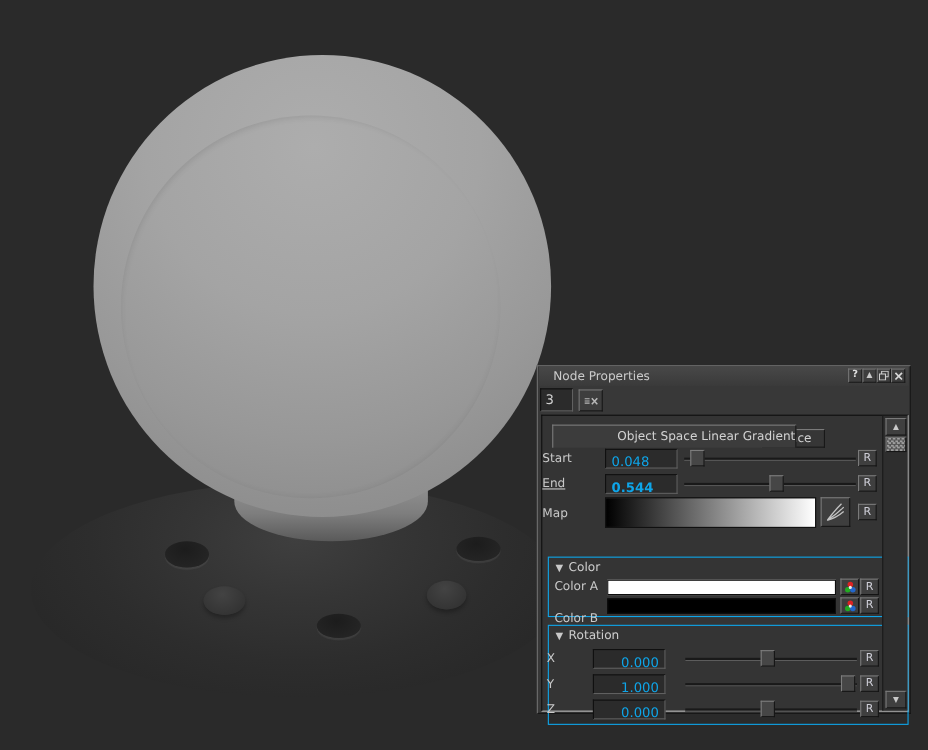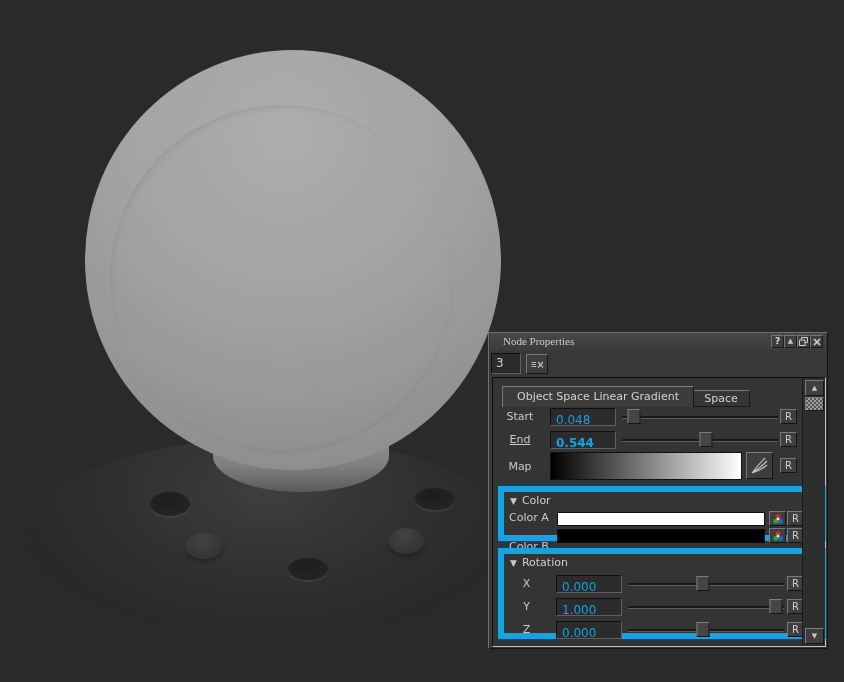--- a/index.html
+++ b/index.html
@@ -37,21 +37,21 @@
   
   .panel{
     position:absolute;left:488px;top:332px;width:340px;height:317px;
     background:#383838;box-sizing:border-box;
     border:1px solid;border-color:#6f6f6f #141414 #141414 #6f6f6f;
   }
   .titlebar{
     position:absolute;left:1px;top:0;right:1px;height:18px;
     background:linear-gradient(#484848,#3a3a3a);
   }
-  .titlebar .title{position:absolute;left:13px;top:2px;color:#cbcbcb;white-space:nowrap;font-family:Liberation Serif, serif;}
+  .titlebar .title{position:absolute;left:13px;top:2px;color:#cbcbcb;white-space:nowrap;}
   .tb-btns{position:absolute;right:3px;top:2px;display:flex;}
   .tb-btn{
     width:13px;height:13px;margin-left:0;box-sizing:border-box;
     background:#3e3e3e;border:1px solid;border-color:#767676 #1b1b1b #1b1b1b #767676;
     display:flex;align-items:center;justify-content:center;color:#dedede;
   }
   .tb-btn .q{font-size:9px;font-weight:bold;line-height:1;}
   .tb-btn .tri{font-size:7px;line-height:1;color:#c9c9c9;}
   .numfield{
     position:absolute;left:2px;top:20px;width:30px;height:21px;box-sizing:border-box;
@@ -66,23 +66,23 @@
   .frame{
     position:absolute;left:3px;top:44px;width:334px;height:270px;box-sizing:border-box;
     background:#343434;
     border:1px solid;border-color:#0f0f0f #bdbdbd #bdbdbd #0f0f0f;
   }
   .tab{
     position:absolute;box-sizing:border-box;text-align:center;white-space:nowrap;
     background:#3a3a3a;border:1px solid;border-color:#7a7a7a #181818 #181818 #7a7a7a;
     color:#d2d2d2;
   }
-  .tab.active{left:9px;top:8px;width:192px;height:21px;line-height:19px;border-bottom:none;background:#3c3c3c;}
+  .tab.active{left:9px;top:8px;width:222px;height:21px;line-height:19px;border-bottom:none;background:#3c3c3c;text-align:right;}
   .tab.inactive{left:199px;top:12px;width:58px;height:17px;line-height:15px;background:#363636;}
-  .rowlabel{position:absolute;width:54px;text-align:center;color:#c9c9c9;white-space:nowrap;}
+  .rowlabel{position:absolute;width:54px;text-align:left;color:#c9c9c9;white-space:nowrap;}
   .field{
     position:absolute;left:57px;width:66px;height:18px;box-sizing:border-box;
     background:#2b2b2b;border:1px solid;border-color:#101010 #606060 #606060 #101010;
     color:#0ea5e9;font-size:12px;padding:4px 5px;white-space:nowrap;
   }
   .track{position:absolute;left:129px;width:156px;height:2px;background:#191919;border-bottom:1px solid #5c5c5c;}
   .handle{
     position:absolute;top:-7px;width:13px;height:15px;box-sizing:border-box;transform:translateX(-50%);
     background:#464646;border:1px solid;border-color:#7d7d7d #151515 #151515 #7d7d7d;
   }
@@ -94,33 +94,33 @@
   .mapstrip{
     position:absolute;left:57px;top:74px;width:192px;height:28px;box-sizing:border-box;
     border:1px solid #101010;
     background:linear-gradient(90deg,#000 0%,#fff 100%);
   }
   .curve-btn{
     position:absolute;left:253px;top:74px;width:27px;height:27px;box-sizing:border-box;
     background:#3e3e3e;border:1px solid;border-color:#7a7a7a #141414 #141414 #7a7a7a;
     display:flex;align-items:center;justify-content:center;
   }
-  .group{position:absolute;left:5px;width:328px;box-sizing:border-box;border:6px solid #0ea5e9;}
+  .group{position:absolute;left:5px;width:328px;box-sizing:border-box;border:1px solid #0ea5e9;margin-top:20px;}
   .group .ghead{position:absolute;left:6px;top:2px;color:#cecece;white-space:nowrap;}
   .ghead .gtri{font-size:9px;margin-right:5px;color:#c9c9c9;}
   .swatch{position:absolute;left:53px;height:14px;width:208px;box-sizing:border-box;border:1px solid #0e0e0e;}
   .pick-btn{
     position:absolute;left:265px;width:17px;height:15px;box-sizing:border-box;
     background:#3e3e3e;border:1px solid;border-color:#7a7a7a #141414 #141414 #7a7a7a;
     display:flex;align-items:center;justify-content:center;
   }
   .group .rbtn{left:283px;}
   .group .rowlabel{left:-2px;width:49px;}
   .group .rowlabel.leftlab{left:5px;width:auto;text-align:left;}
-  .group .field{left:52px;}
+  .group .field{left:40px;text-align:right;}
   .group .track{left:124px;}
   .scrollbar{
     position:absolute;top:0;right:0;bottom:0;width:22px;
     background:#2e2e2e;border-left:1px solid #1a1a1a;
   }
   .scroll-btn{
     position:absolute;left:2px;width:19px;height:16px;box-sizing:border-box;
     background:#3f3f3f;border:1px solid;border-color:#7a7a7a #141414 #141414 #7a7a7a;
     color:#c9c9c9;font-size:7px;text-align:center;line-height:14px;
   }

